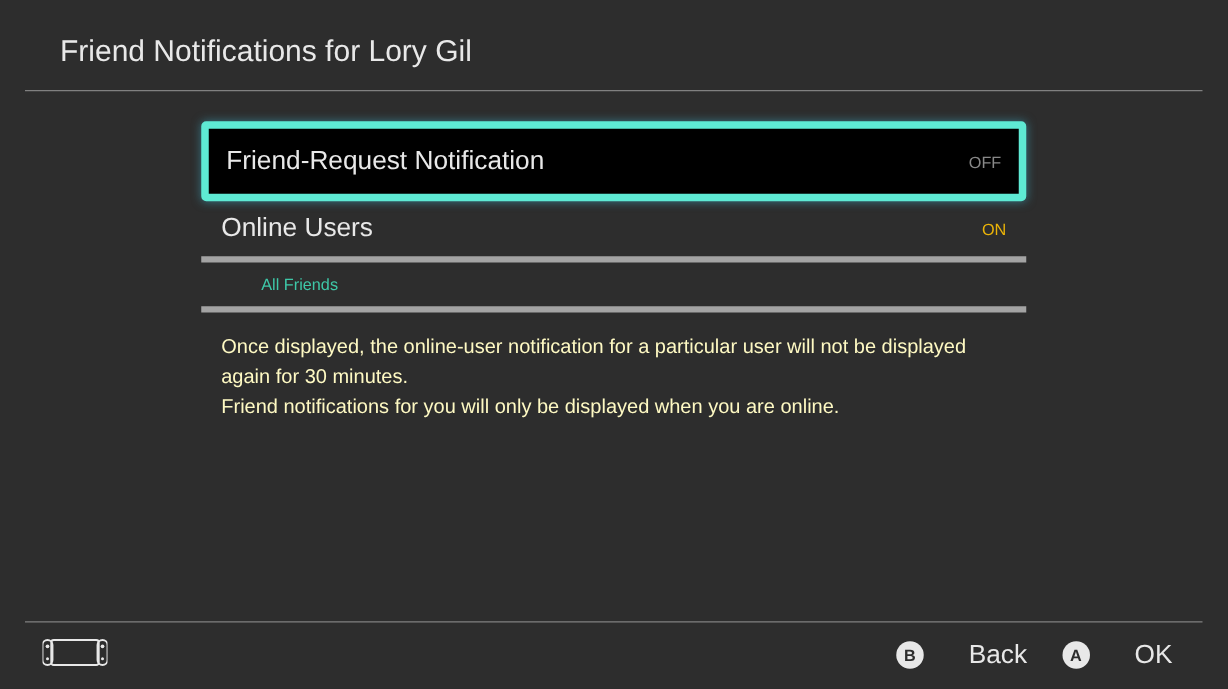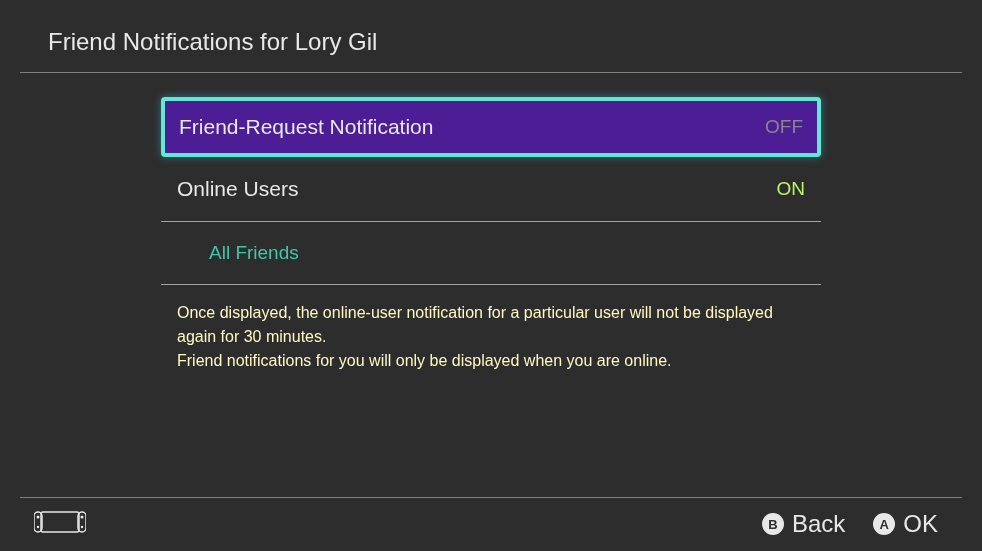--- a/index.html
+++ b/index.html
@@ -35,48 +35,48 @@
       flex-direction: column;
       align-items: center;
     }
     .settings-list {
       width: 660px;
     }
     .setting-row {
       display: flex;
       justify-content: space-between;
       align-items: center;
-      padding: 20px 16px;
-      border-bottom: 1px solid #a3a3a3;
+      padding: 10px 16px;
+      border-bottom: 5px solid #a3a3a3;
       cursor: pointer;
     }
     .setting-row.selected {
-      border: 4px solid #5eead4;
+      border: 6px solid #5eead4;
       border-radius: 4px;
-      background: #4c1d95;
+      background: #000000;
       padding: 14px 14px;
       box-shadow: 0 0 8px rgba(62, 184, 212, 0.5);
     }
     .setting-row.selected + .setting-row {
       border-top: none;
     }
     .setting-label {
       font-size: 21px;
       font-weight: 400;
       color: #e8e8e8;
     }
     .setting-value {
-      font-size: 19px;
+      font-size: 13px;
       font-weight: 400;
     }
     .value-off {
       color: #888888;
     }
     .value-on {
-      color: #bef264;
+      color: #eab308;
     }
     .value-accent {
       color: #3ec8a8;
       margin-left: 32px;
     }
     .help-text {
       padding: 16px 16px 0 16px;
       font-size: 16px;
       line-height: 1.5;
       color: #fef9c3;
@@ -121,22 +121,23 @@
       border-radius: 50%;
       background: #e8e8e8;
       color: #2d2d2d;
       display: flex;
       align-items: center;
       justify-content: center;
       font-size: 13px;
       font-weight: 700;
     }
     .action-label {
-      font-size: 24px;
+      font-size: 21px;
       color: #e8e8e8;
+      margin-left: 28px;
     }
   </style>
 </head>
 <body>
 
 <div class="header">
   <h1 class="page-title">Friend Notifications for Lory Gil</h1>
 </div>
 <div class="header-divider"></div>
 

